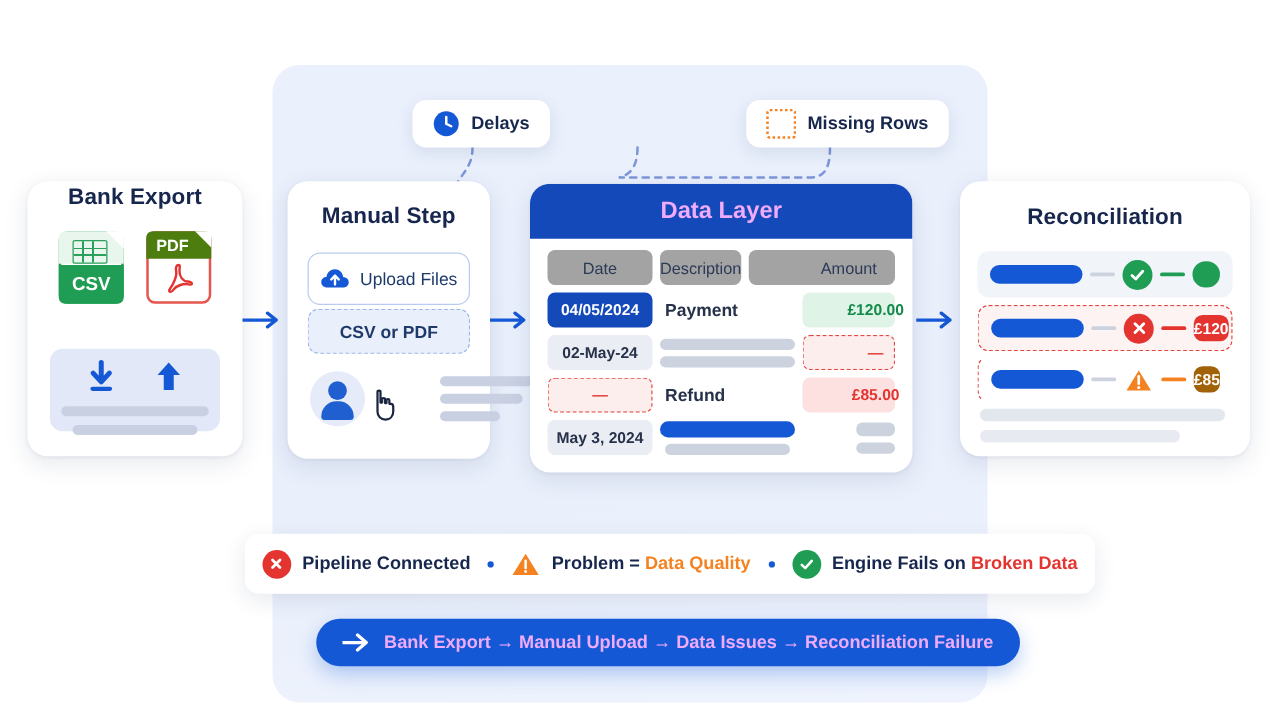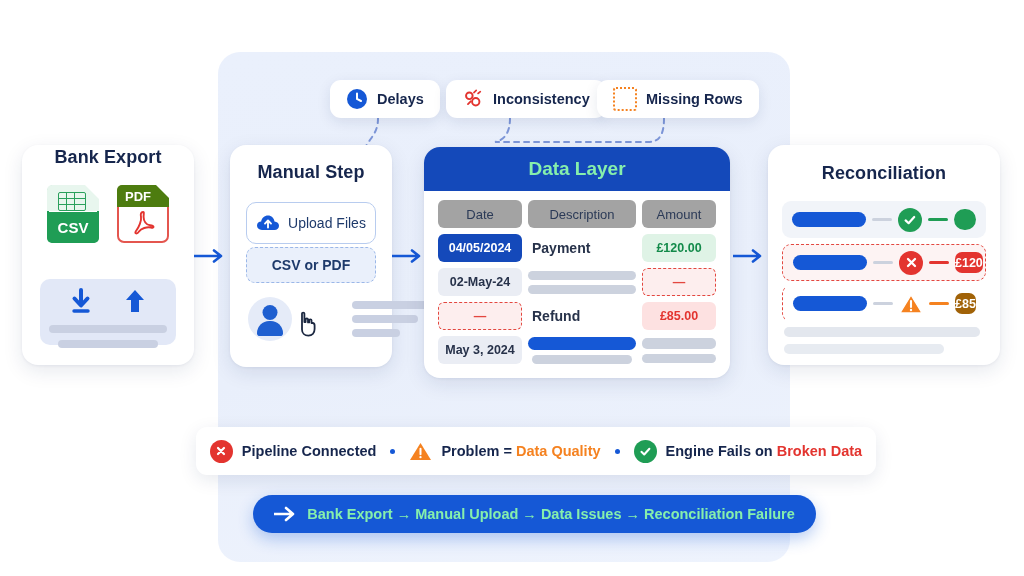--- a/index.html
+++ b/index.html
@@ -68,28 +68,28 @@
   .avatar-row{position:absolute;left:18px;right:14px;top:152px;display:flex;align-items:center;gap:8px;}
   .avatar{width:44px;height:44px;border-radius:50%;background:#e5ebf8;position:relative;flex:0 0 auto;}
   .avatar .head{position:absolute;left:50%;top:8px;transform:translateX(-50%);width:15px;height:15px;border-radius:50%;background:#1f5fd0;}
   .avatar .torso{position:absolute;left:50%;bottom:5px;transform:translateX(-50%);width:26px;height:15px;border-radius:13px 13px 3px 3px;background:#1f5fd0;}
   .cursor{position:absolute;left:48px;top:14px;width:22px;height:26px;}
   .av-lines{margin-left:52px;display:flex;flex-direction:column;gap:6px;width:100%;}
 
   
   #card-data{left:424px;top:147px;width:306px;height:231px;overflow:hidden;}
   .dl-header{height:44px;background:#1449ba;display:flex;align-items:center;justify-content:center;}
-  .dl-header span{color:#86efac;font-weight:bold;font-size:19px;}
+  .dl-header span{color:#f0abfc;font-weight:bold;font-size:19px;}
   .tbl{padding:9px 14px 0 14px;}
   .tbl-head{display:flex;gap:6px;}
   .tbl-head div{background:#a3a3a3;border-radius:6px;height:28px;display:flex;align-items:center;justify-content:center;
      font-size:13px;color:#2b3a57;font-weight:normal;}
   .c1{width:84px;flex:0 0 84px;}
   .c2{flex:1 1 auto;}
-  .c3{width:74px;flex:0 0 74px;}
+  .c3{width:74px;flex:0 0 74px;padding-left:43px;}
   .tbl-row{display:flex;gap:6px;margin-top:6px;align-items:center;height:28px;}
   .cell{height:28px;border-radius:6px;display:flex;align-items:center;justify-content:center;font-size:12.5px;box-sizing:border-box;}
   .date-ok{background:#1449ba;color:#fff;font-weight:bold;}
   .date-gray{background:#eaedf4;color:#27324a;font-weight:bold;}
   .date-miss{background:#fdeeee;border:1.6px dashed #e3473f;color:#e3473f;font-weight:bold;}
   .desc-txt{font-size:14px;color:#27324a;font-weight:bold;justify-content:flex-start;padding-left:4px;}
   .amt-green{background:#dff3e6;color:#138a4a;font-weight:bold;}
   .amt-red{background:#fde1e1;color:#e3342f;font-weight:bold;}
   .amt-miss{background:#fdeeee;border:1.6px dashed #e3473f;color:#e3473f;font-weight:bold;}
   .bar{border-radius:5px;}
@@ -118,21 +118,21 @@
   .legend-item{display:flex;align-items:center;gap:9px;}
   .legend-item .lbl{font-size:14.5px;font-weight:bold;color:#16264d;white-space:nowrap;}
   .dot-sep{width:5px;height:5px;border-radius:50%;background:#1558d6;}
   .ic{width:23px;height:23px;border-radius:50%;display:flex;align-items:center;justify-content:center;flex:0 0 auto;}
   .accent-orange{color:#f58220;}
   .accent-red{color:#e3342f;}
 
   
   .flowpill{position:absolute;left:253px;top:495px;width:563px;height:38px;background:#1558d6;border-radius:19px;
      display:flex;align-items:center;justify-content:center;gap:11px;box-shadow:0 6px 16px rgba(21,88,214,.30);}
-  .flowpill .txt{color:#86efac;font-size:14.5px;font-weight:bold;white-space:nowrap;}
+  .flowpill .txt{color:#f0abfc;font-size:14.5px;font-weight:bold;white-space:nowrap;}
 
   .arrow-con{position:absolute;width:34px;height:16px;}
 </style>
 </head>
 <body>
 
 <div class="stage">
 
   <div class="backdrop"></div>
 
@@ -143,29 +143,20 @@
   </svg>
 
   <div class="chip" style="left:330px;top:80px;text-align:center;">
     <svg width="22" height="22" viewBox="0 0 22 22">
       <circle cx="11" cy="11" r="10" fill="#1558d6"></circle>
       <path d="M11 5.5 L11 11 L15 13" stroke="#fff" stroke-width="2" fill="none" stroke-linecap="round"></path>
     </svg>
     <span>Delays</span>
   </div>
 
-  <div class="chip" style="left:446px;top:80px;">
-    <svg width="22" height="22" viewBox="0 0 24 24">
-      <path d="M9.5 14.5 L6.5 17.5" stroke="#e3342f" stroke-width="2" stroke-linecap="round"></path>
-      <circle cx="8" cy="8.5" r="3.6" stroke="#e3342f" stroke-width="2.1" fill="none"></circle>
-      <circle cx="15" cy="15" r="4" stroke="#e3342f" stroke-width="2.1" fill="none"></circle>
-      <path d="M13 5 L15.5 2.5 M17.5 6 L20 4" stroke="#e3342f" stroke-width="1.8" stroke-linecap="round"></path>
-    </svg>
-    <span>Inconsistency</span>
-  </div>
 
   <div class="chip" style="left:597px;top:80px;">
     <span style="width:20px;height:20px;border:2.6px dotted #f58220;border-radius:3px;display:inline-block;"></span>
     <span>Missing Rows</span>
   </div>
 
   <div class="card" id="card-bank">
     <div class="card-title">Bank Export</div>
     <div class="file-row">
       <div class="fileicon csvicon">

